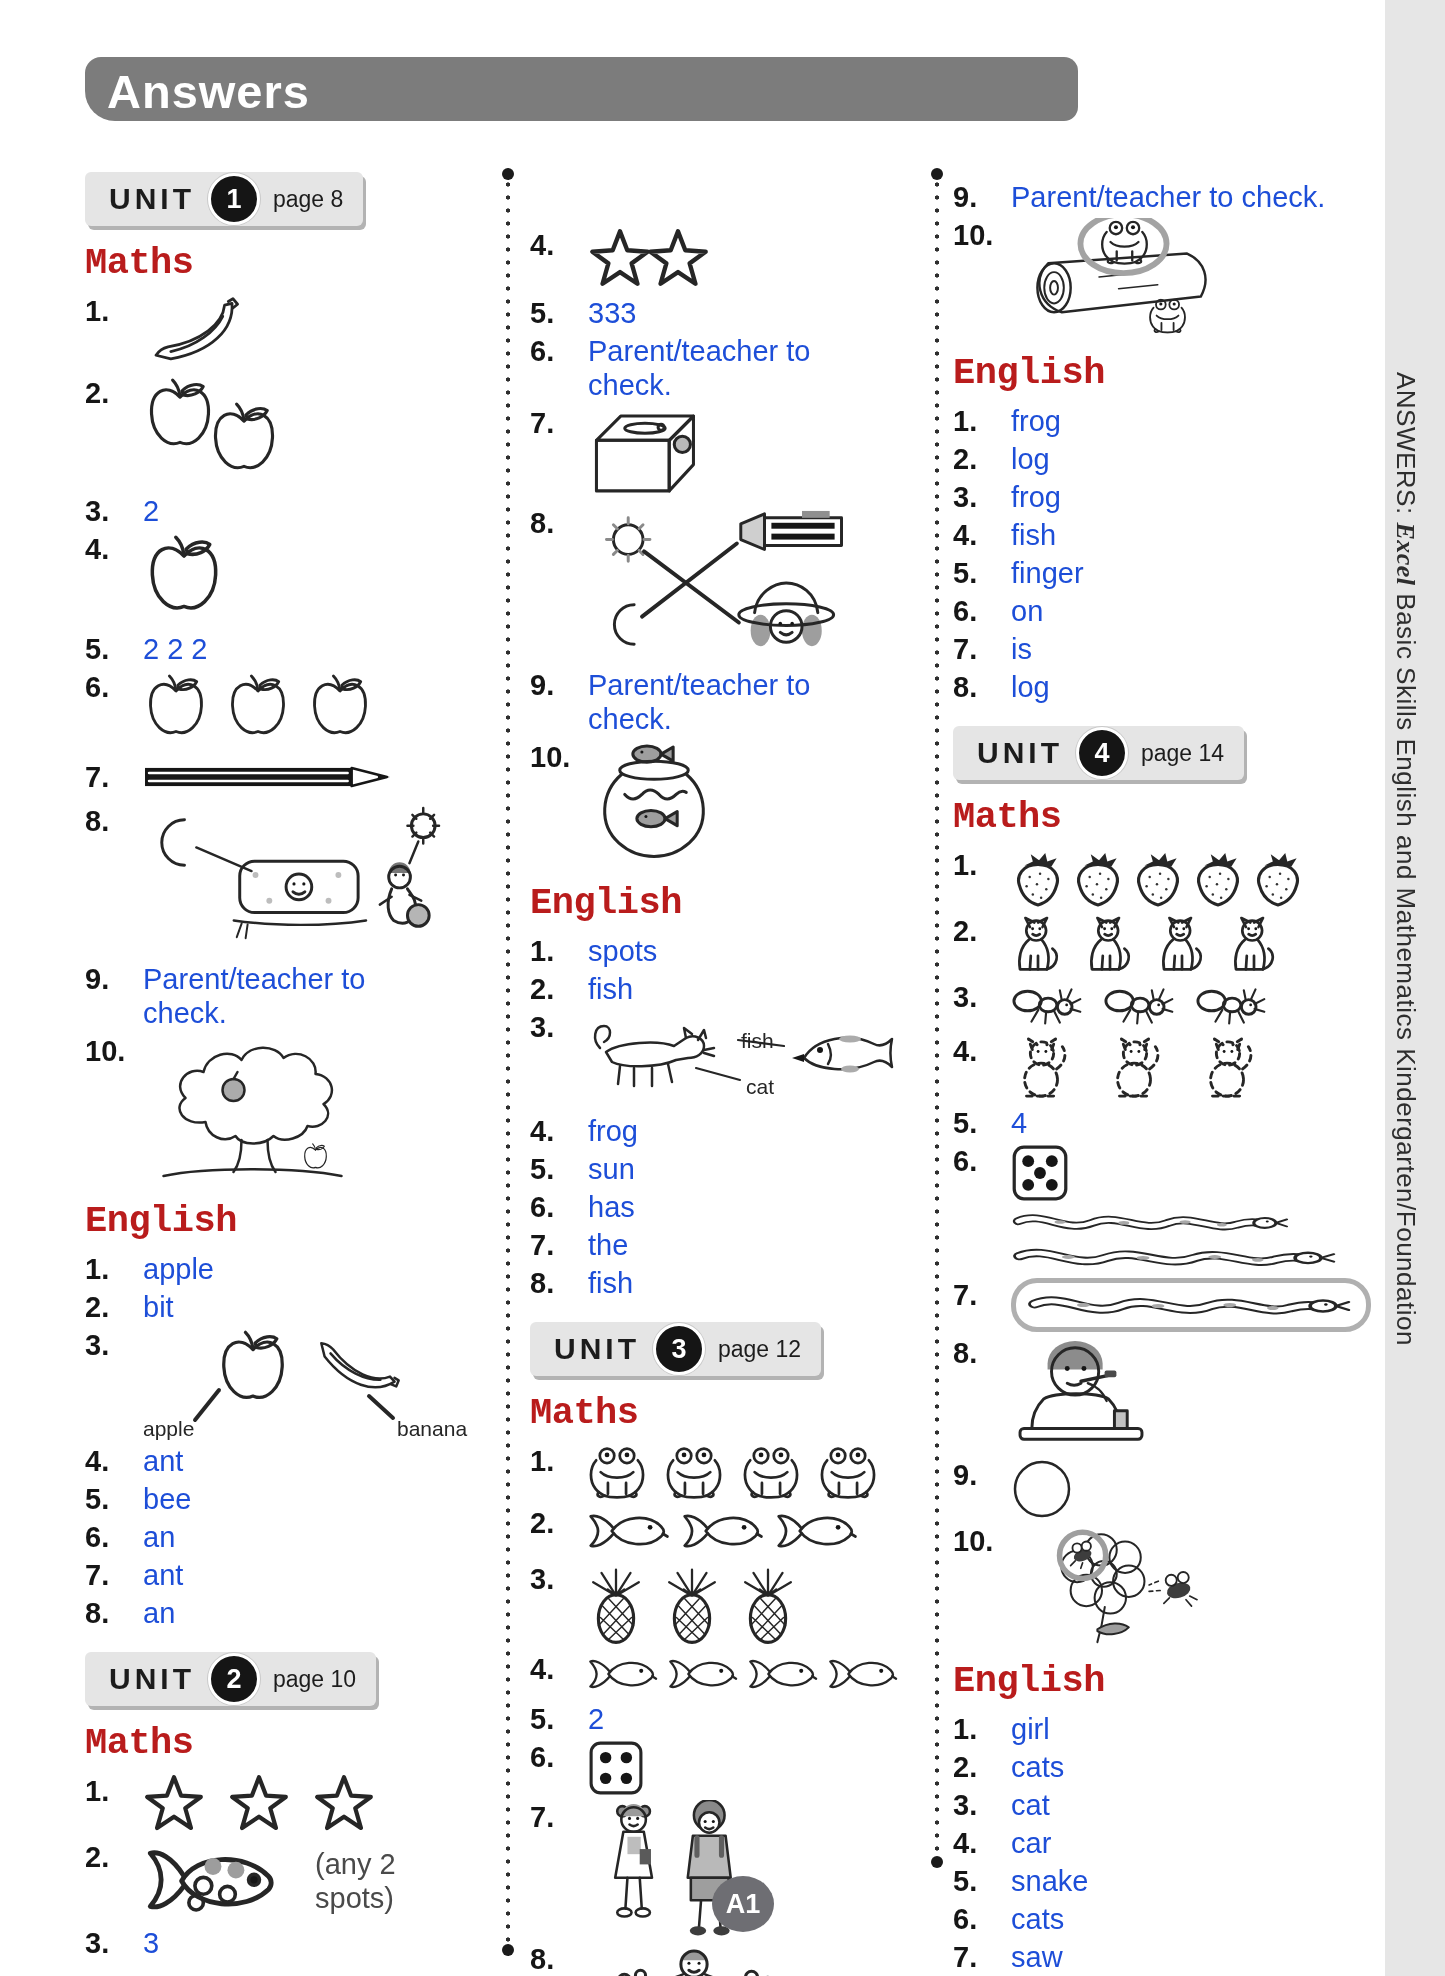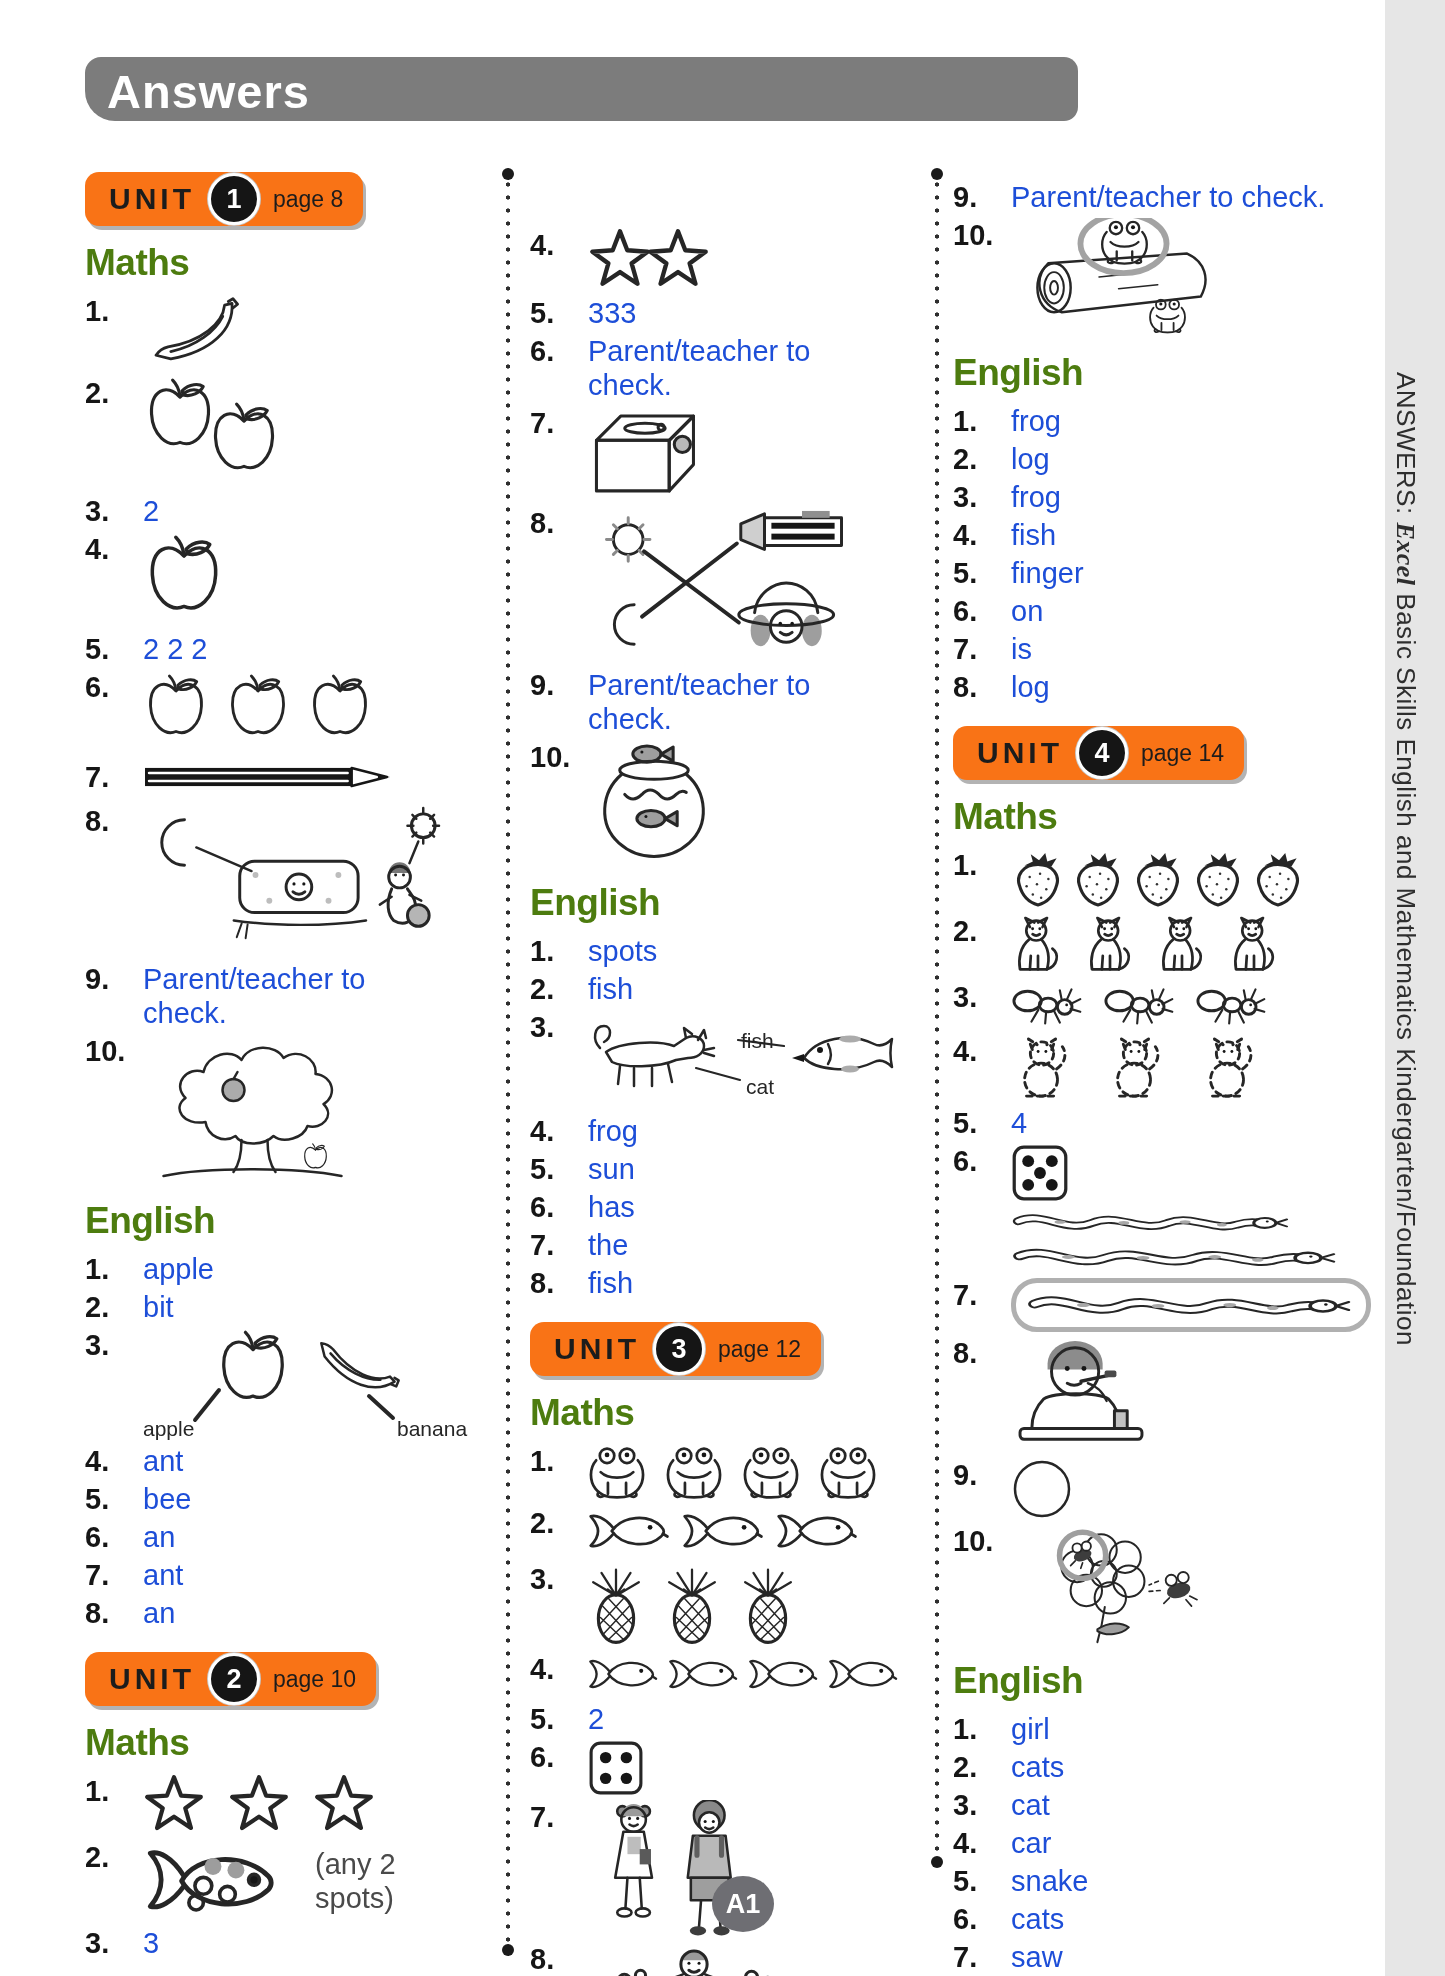--- a/index.html
+++ b/index.html
@@ -11,27 +11,27 @@
   .col1{left:85px;width:365px;}
   .col2{left:530px;width:372px;padding-top:74px;}
   .col3{left:953px;width:375px;padding-top:26px;}
   .sep{position:absolute;width:12px;}
   .sep1{left:502px;top:168px;height:1788px;}
   .sep2{left:931px;top:168px;height:1700px;}
   .sep .dots{position:absolute;left:4px;top:10px;bottom:10px;width:4px;
     background:radial-gradient(circle,#2e2e2e 1.9px,rgba(0,0,0,0) 2.3px);background-size:4px 13px;background-repeat:repeat-y;}
   .sep .enddot{position:absolute;left:0;width:12px;height:12px;border-radius:50%;background:#1b1b1b;}
   .sep .enddot.top{top:0;} .sep .enddot.bottom{bottom:0;}
-  .unit-badge{position:relative;height:54px;background:#f97316;border-radius:14px;box-shadow:3px 4px 0 #b3b3b3;
+  .unit-badge{position:relative;height:54px;background:#e5e5e5;border-radius:6px;box-shadow:3px 4px 0 #b3b3b3;
     display:flex;align-items:center;gap:13px;padding:0 20px 0 24px;width:-moz-fit-content;width:fit-content;min-width:218px;margin:22px 0 6px 0;}
   .unit-label{font-size:30px;font-weight:bold;letter-spacing:4px;color:#1c1c1c;}
   .unit-circle{width:46px;height:46px;border-radius:50%;background:#151515;border:3px solid #fff;color:#fff;font-weight:bold;
     font-size:27px;display:flex;align-items:center;justify-content:center;box-shadow:0 0 0 1px #c9c9c9;flex:none;}
   .unit-page{font-size:23px;color:#1c1c1c;white-space:nowrap;}
-  .sec{font-size:37px;font-weight:900;color:#4d7c0f;margin:16px 0 10px 0;letter-spacing:-0.5px;}
+  .sec{font-size:37px;font-weight:900;color:#b91c1c;margin:16px 0 10px 0;letter-spacing:-0.5px;font-family:Liberation Mono, monospace;}
   .item{display:flex;align-items:center;margin:4px 0;font-size:29px;line-height:34px;}
   .item .num{font-weight:bold;color:#161616;width:58px;flex:none;align-self:flex-start;}
   .item .ans{color:#1d4ed8;}
   .item .note{color:#4a4a4a;margin-left:32px;}
   .fig{position:relative;}
   .ln{stroke:#262626;fill:none;stroke-width:3;stroke-linecap:round;stroke-linejoin:round;display:block;}
   .lbl{position:absolute;font-size:21px;color:#262626;white-space:nowrap;}
   .snakebox{border:5px solid #b0b0b0;border-radius:26px;padding:4px 10px;width:-moz-fit-content;width:fit-content;}
   .plainrow{margin:2px 0 2px 58px;}
   .a1{position:absolute;left:712px;top:1876px;width:62px;height:56px;background:#6e6e73;border-radius:50%;

